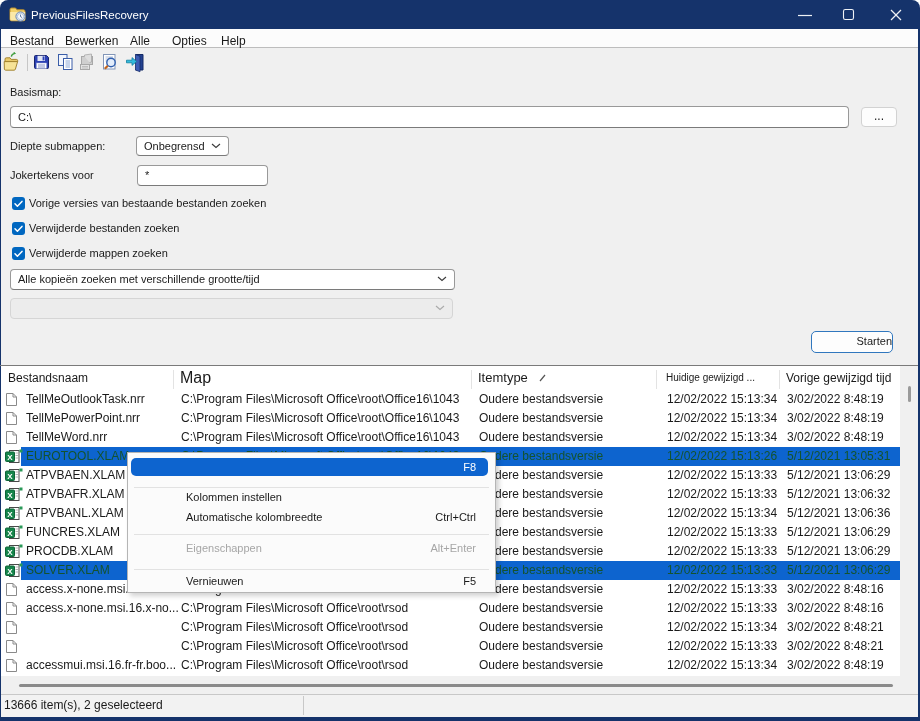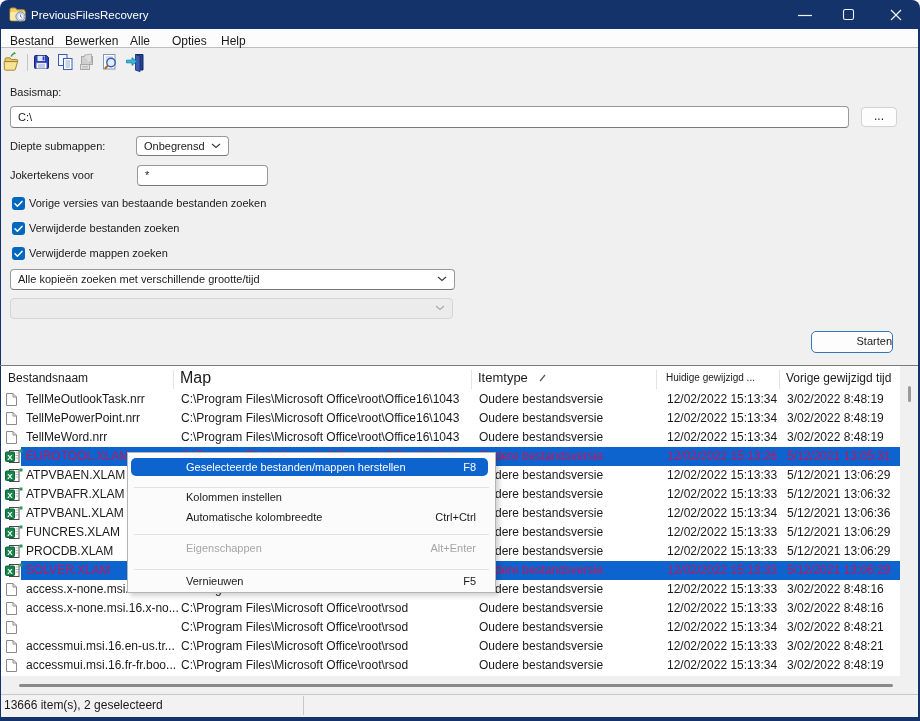--- a/index.html
+++ b/index.html
@@ -9,21 +9,21 @@
 .lbl{position:absolute;white-space:pre;font-size:11px}
 .inp{position:absolute;background:#fff;border:1px solid #999;border-bottom-color:#7a7a7a;border-radius:4px;font-size:11px;line-height:20px;padding-left:7px;white-space:pre}
 .cmb{position:absolute;background:#fff;border:1px solid #999;border-bottom-color:#7a7a7a;border-radius:4px;font-size:11px;padding-left:7px;white-space:pre}
 .chev{position:absolute;width:10px;height:6px}
 .cbx{position:absolute;width:13px;height:13px;background:#0067c0;border-radius:3px}
 .hdrsep{position:absolute;top:370px;height:19px;width:1px;background:#e3e3e3}
 .row{position:absolute;left:1px;width:820px;height:19px;font-size:12px}
 .cell{position:absolute;top:0;line-height:19px;white-space:pre}
 .c1{left:25px}.c2{left:180px}.c3{left:478px}.c4{left:666px}.c5{left:786px}
 .selbar{position:absolute;left:20px;top:0;width:879px;height:19px;background:#0d64cf}
-.row.sel .cell{color:#be185d}
+.row.sel .cell{color:#14532d}
 .mitem{position:absolute;left:59px;height:18px;line-height:18px;white-space:pre}
 .mshort{position:absolute;right:20px;height:16px;line-height:18px}
 .msep{position:absolute;left:7px;right:7px;height:1px;background:#e2e2e2}
 </style></head><body>
 <div id="frame"></div>
 <svg class="abs" style="left:9px;top:6px" width="18" height="17" viewBox="0 0 18 17">
 <path d="M1 3.5 q0-1.5 1.5-1.5 h4 l1.5 1.8 h6.5 q1.5 0 1.5 1.5 v8 q0 1.5-1.5 1.5 h-12 q-1.5 0-1.5-1.5 z" fill="#f3d26a" stroke="#b98e2f" stroke-width="1"></path>
 <path d="M1.2 6 h15 v7 q0 1.5-1.5 1.5 h-12 q-1.5 0-1.5-1.5 z" fill="#fbe9a8"></path>
 <circle cx="11.5" cy="10.5" r="4.6" fill="#dfe9f5" stroke="#6a87b0"></circle>
 <circle cx="11.5" cy="10.5" r="3.1" fill="#f6f9fd" stroke="#9ab0cc" stroke-width=".7"></circle>
@@ -307,21 +307,20 @@
 <div class="cell c2">C:\Program Files\Microsoft Office\root\rsod</div>
 <div class="cell c3">Oudere bestandsversie</div>
 <div class="cell c4">12/02/2022 15:13:34</div>
 <div class="cell c5">3/02/2022 8:48:21</div>
 </div>
 <div class="row" style="top:637px">
 <svg class="abs" style="left:4px;top:2px" width="13" height="15" viewBox="0 0 13 15">
 <path d="M1.5 1.5 h6.5 l3.5 3.5 v8.5 h-10 z" fill="#fff" stroke="#8a8a8a" stroke-width="1"></path>
 <path d="M8 1.5 v3.5 h3.5" fill="none" stroke="#8a8a8a" stroke-width="1"></path>
     </svg>
-<div class="cell c1">accessmui.msi.16.en-us.tr...</div>
 <div class="cell c2">C:\Program Files\Microsoft Office\root\rsod</div>
 <div class="cell c3">Oudere bestandsversie</div>
 <div class="cell c4">12/02/2022 15:13:33</div>
 <div class="cell c5">3/02/2022 8:48:21</div>
 </div>
 <div class="row" style="top:656px">
 <svg class="abs" style="left:4px;top:2px" width="13" height="15" viewBox="0 0 13 15">
 <path d="M1.5 1.5 h6.5 l3.5 3.5 v8.5 h-10 z" fill="#fff" stroke="#8a8a8a" stroke-width="1"></path>
 <path d="M8 1.5 v3.5 h3.5" fill="none" stroke="#8a8a8a" stroke-width="1"></path>
     </svg>
@@ -336,21 +335,20 @@
 <div class="abs" style="left:1px;top:676px;width:917px;height:18px;background:#f0f0f0"></div>
 <div class="abs" style="left:19px;top:684px;width:874px;height:3px;background:#8a8a8a;border-radius:1.5px"></div>
 <div class="abs" style="left:1px;top:694px;width:917px;height:1px;background:#c8c8c8"></div>
 <div class="abs" style="left:1px;top:695px;width:917px;height:22px;background:#f2f2f2"></div>
 <div class="lbl" style="left:4px;top:695px;line-height:21px;font-size:12px">13666 item(s), 2 geselecteerd</div>
 <div class="abs" style="left:303px;top:696px;width:1px;height:19px;background:#c8c8c8"></div>
 <div class="lbl" style="left:348px;top:720px;line-height:21px;font-size:16px;font-weight:normal;color:#2222bb">NirSoft Freeware.  http://www.nirsoft.net</div>
 <div class="abs" style="left:127px;top:452px;width:369px;height:141px;background:#fbfbfb;border:1px solid #b5b5b5;box-shadow:3px 3px 5px rgba(0,0,0,0.18)"></div>
 <div class="abs" style="left:127px;top:452px;width:369px;height:141px;font-size:11px">
 <div class="abs" style="left:4px;top:6px;width:357px;height:18px;background:#0d64cf;border-radius:5px"></div>
-<div class="mitem" style="top:6px;color:#fff">Geselecteerde bestanden/mappen herstellen</div>
 <div class="mshort" style="top:6px;color:#fff">F8</div>
 <div class="msep" style="top:35px"></div>
 <div class="mitem" style="top:36px">Kolommen instellen</div>
 <div class="mitem" style="top:56px">Automatische kolombreedte</div>
 <div class="mshort" style="top:56px">Ctrl+Ctrl</div>
 <div class="msep" style="top:82px"></div>
 <div class="mitem" style="top:87px;color:#a6a6a6">Eigenschappen</div>
 <div class="mshort" style="top:87px;color:#a6a6a6">Alt+Enter</div>
 <div class="msep" style="top:117px"></div>
 <div class="mitem" style="top:120px">Vernieuwen</div>

